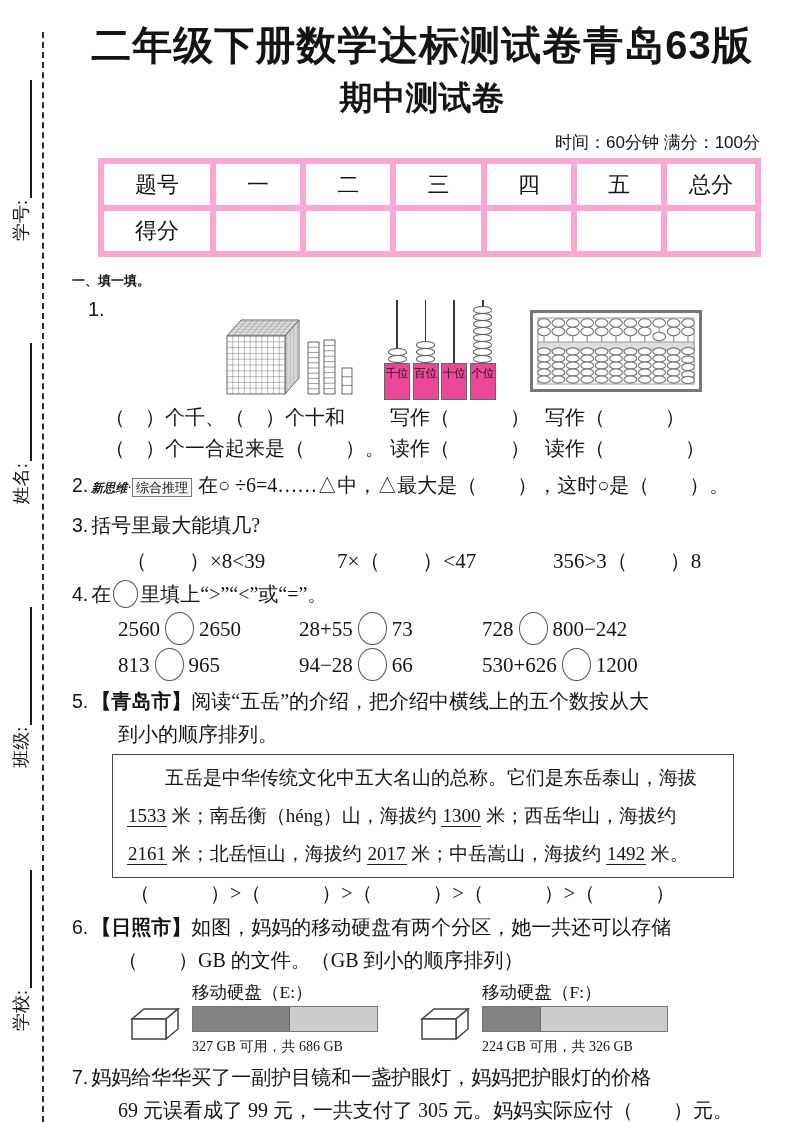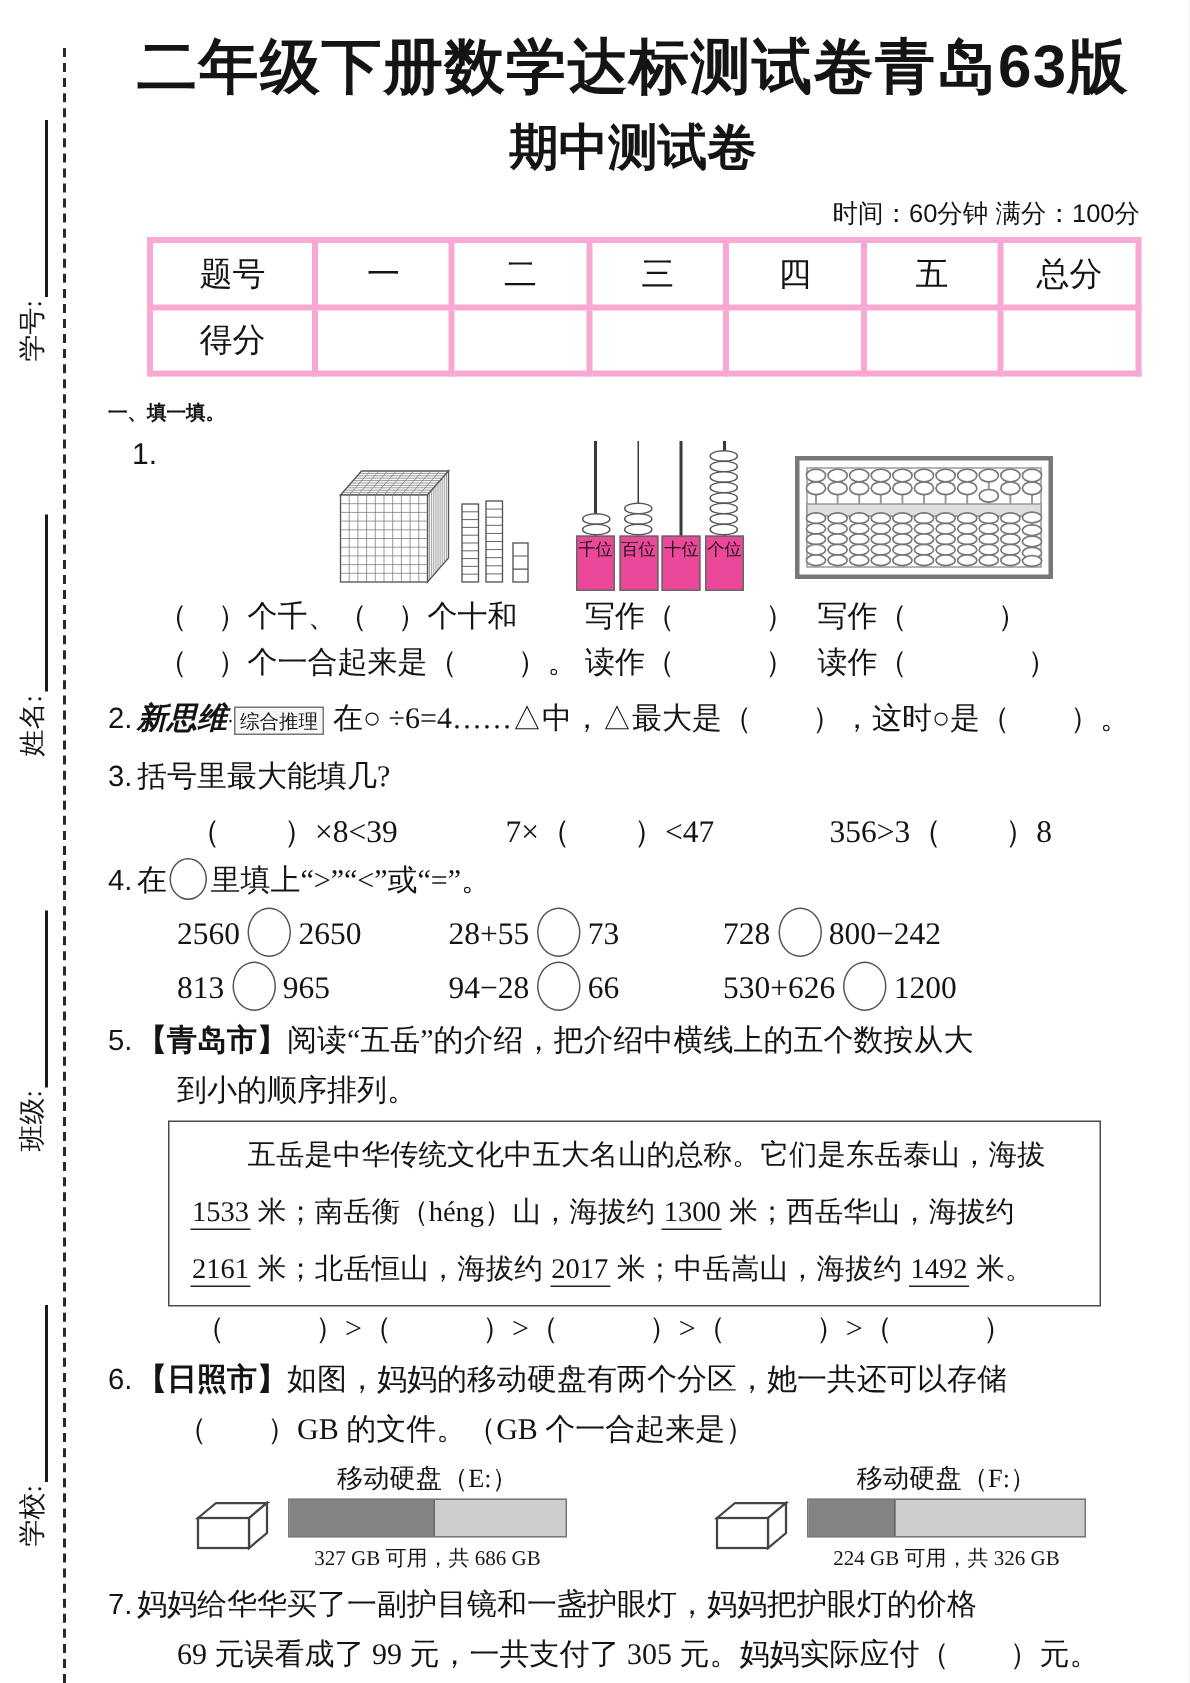--- a/index.html
+++ b/index.html
@@ -36,21 +36,21 @@
     font-size:33px; line-height:44px;
   }
   .meta {
     margin:6px 12px 4px 0; text-align:right;
     font-family:"Liberation Sans", sans-serif; font-size:17px; line-height:22px;
   }
   table.score-table {
     border-collapse:collapse; margin-left:26px; width:663px;
     table-layout:fixed; font-size:22px; text-align:center;
   }
-  table.score-table td { border:4px solid #f9a8d4; height:40px; padding:0; }
+  table.score-table td { border:6px solid #f9a8d4; height:40px; padding:0; }
   table.score-table tr.hdr td { height:41px; }
   td.c0 { width:106px; } td.c6 { width:88px; }
   .section-heading {
     margin:9px 0 0; font-family:"Liberation Sans", sans-serif;
     font-weight:bold; font-size:13px; line-height:29px;
   }
   
   .q1-figures { position:relative; height:104px; margin-top:3px; }
   .q1-num { position:absolute; left:16px; top:0;
     font-family:"Liberation Sans", sans-serif; font-size:20px; }
@@ -67,41 +67,41 @@
     border:1px solid #666; background:#ec4899; text-align:center;
     font-size:11.5px; line-height:16px; padding-top:1px; word-break:break-all; }
   .fig-abacus { position:absolute; left:458px; top:12px; }
   
   .trip-row { display:grid; grid-template-columns:285px 155px auto;
     padding-left:33px; font-size:20px; line-height:31px; }
   .q-line { font-size:20px; line-height:33px; white-space:nowrap; }
   .q-line .q-num, .q-para .q-num {
     font-family:"Liberation Sans", sans-serif; font-size:19.5px; padding-right:3px; }
   .q2-badge { font-size:0; white-space:nowrap; padding-right:6px; }
-  .q2-badge-bold { font-weight:900; font-style:italic; font-size:20px;
+  .q2-badge-bold { font-weight:900; font-style:italic; font-size:12px;
     font-family:"Liberation Sans", sans-serif; }
   .q2-badge-dot { font-size:14px; }
   .q2-badge-box { font-size:13px; border:1px solid #777; padding:1px 3px;
     background:#f7f7f7; font-family:"Liberation Sans", sans-serif; }
   .q3-row { display:grid; grid-template-columns:211px 216px auto;
     padding-left:54px; font-size:21px; line-height:34px; margin-top:2px; }
   .q4-row { display:grid; grid-template-columns:181px 183px auto;
     padding-left:46px; font-size:21px; line-height:36px; }
   .circle-blank { display:inline-block; width:27px; height:31px;
     border:1.6px solid #555; border-radius:50%; vertical-align:-9px; margin:0 5px; }
   .circle-blank.sm { width:23px; height:26px; vertical-align:-7px; margin:0 2px; }
   .q-para { padding-left:46px; text-indent:-46px; font-size:20px;
     line-height:33px; margin-top:2px; }
   .q-tag { font-family:"Liberation Sans", sans-serif; font-weight:bold; }
   .q5-box { margin:3px 0 0 40px; width:592px; border:1.5px solid #4a4a4a;
     padding:4px 14px; font-size:19px; line-height:38px; text-indent:2em; }
   .u-num { border-bottom:1.6px solid #222; padding:0 1px; }
   .q5-answer { padding-left:58px; font-size:20px; line-height:31px; }
   
-  .disks { display:flex; margin:4px 0 2px 54px; gap:94px;text-align:center; }
+  .disks { display:flex; margin:4px 0 2px 54px; gap:38px; }
   .disk-group { display:flex; }
   .disk-icon { margin-top:24px; margin-right:8px; }
   .disk-name { font-size:17.5px; line-height:22px; }
   .disk-bar { position:relative; width:186px; height:26px; border:1.2px solid #777;
     background:#cdcdcd; margin-top:3px; box-sizing:border-box; }
   .disk-bar-used { position:absolute; left:0; top:0; bottom:0;
     background:#838383; border-right:1px solid #666; }
   .disk-caption { font-size:14px; line-height:24px; margin-top:3px; }
   .footer { margin-top:12px; text-align:center;
     font-family:"Liberation Sans", sans-serif; font-size:17px;
@@ -358,21 +358,21 @@
       <span class="q-num">5.</span><span class="q-tag">【青岛市】</span><span>阅读“五岳”的介绍，把介绍中横线上的五个数按从大</span><br>
       <span>到小的顺序排列。</span>
     </div>
     <div class="q5-box">
       <span>五岳是中华传统文化中五大名山的总称。它们是东岳泰山，海拔</span><span class="u-num">1533</span><span> 米；南岳衡（héng）山，海拔约 </span><span class="u-num">1300</span><span> 米；西岳华山，海拔约 </span><span class="u-num">2161</span><span> 米；北岳恒山，海拔约 </span><span class="u-num">2017</span><span> 米；中岳嵩山，海拔约 </span><span class="u-num">1492</span><span> 米。</span>
     </div>
     <div class="q5-answer">（　　　）&gt;（　　　）&gt;（　　　）&gt;（　　　）&gt;（　　　）</div>
 
     <div class="q-para">
       <span class="q-num">6.</span><span class="q-tag">【日照市】</span><span>如图，妈妈的移动硬盘有两个分区，她一共还可以存储</span><br>
-      <span>（　　）GB 的文件。（GB 个一合起来是）</span>
+      <span>（　　）GB 的文件。（GB 到小的顺序排列）</span>
     </div>
     <div class="disks">
       <div class="disk-group">
         <svg class="disk-icon" width="58" height="40" viewBox="0 0 58 40">
           <g fill="#fff" stroke="#444" stroke-width="1.5">
             <polygon points="6,14 18,4 52,4 40,14"></polygon>
             <polygon points="40,14 52,4 52,24 40,34"></polygon>
             <rect x="6" y="14" width="34" height="20"></rect>
           </g>
         </svg>

